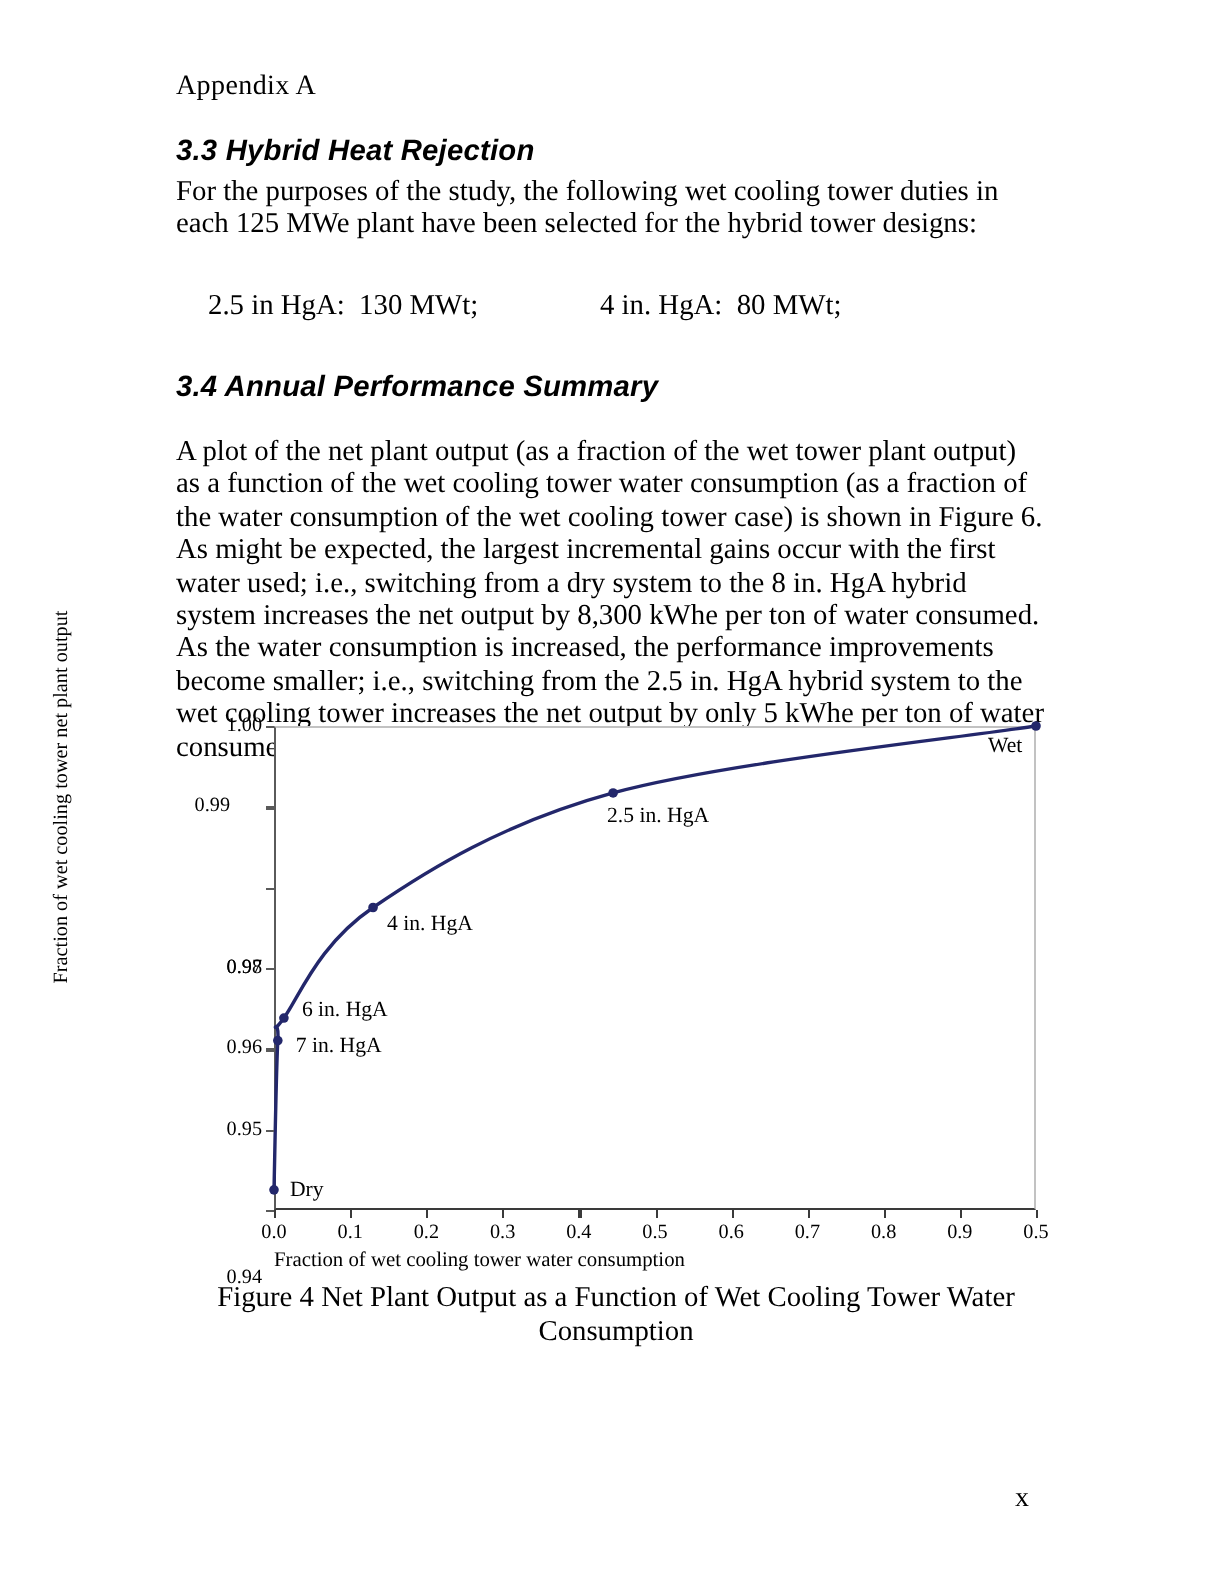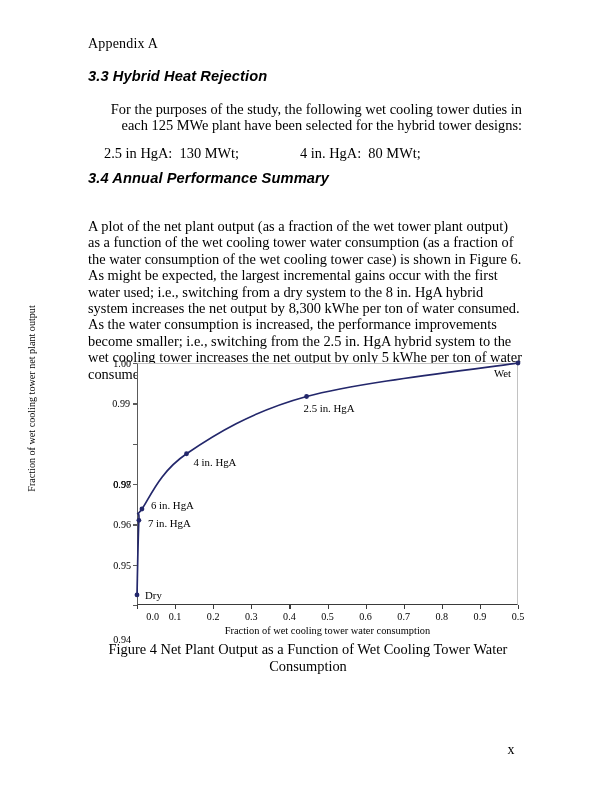--- a/index.html
+++ b/index.html
@@ -19,28 +19,28 @@
     font-size:10.5pt; letter-spacing:.2px;
   }
 
   .sec-head {
     position:absolute; left:88px;
     font-family:"Liberation Sans", sans-serif;
     font-weight:bold; font-style:italic;
     font-size:11pt; letter-spacing:.1px;
   }
   #sec33 { top:68px; }
-  #sec34 { top:170px;font-style:italic; }
+  #sec34 { top:186px;font-style:italic; }
 
   .para {
     position:absolute; left:88px; width:434px;
     font-size:10.8pt; line-height:16.4px;
     text-align:left;
   }
-  #para1 { top:101px;text-align:right; }
+  #para1 { top:88px; }
   #para2 { top:218px; }
 
   .duty-table {
     position:absolute; left:104px; top:145px;
     font-size:10.8pt; line-height:16.4px;
     border-collapse:collapse;
   }
   .duty-table td { padding:0; white-space:pre; vertical-align:top; }
   .dt-c1 { width:150px; }
   .dt-c2 { width:46px; text-align:center; }
@@ -75,21 +75,21 @@
   .xtick {
     position:absolute; top:0; width:44px; margin-left:-22px;
     text-align:center;
     font-family:"Liberation Serif", serif;
     font-size:7.6pt; color:#000;
   }
   .xtickmark { position:absolute; width:1.2px; height:4px; background:#3a3a3a; }
 
   .axis-title-x {
     position:absolute; left:137px; top:625px; width:381px;
-    text-align:center;
+    text-align:left;
     font-family:"Liberation Serif", serif;
     font-size:7.8pt;
   }
   .axis-title-y {
     position:absolute;
     left:-64px; top:393px;
     width:190px;
     text-align:center;
     transform:rotate(-90deg);
     transform-origin:center center;
@@ -161,27 +161,27 @@
         <div class="ytick" style="left: 91px; top: 605px; margin-top: 34px;">0.94</div>
         <div class="ytickmark" style="left: 133px; top: 605px;"></div>
         <div class="ytick" style="left: 91px; top: 564.667px;">0.95</div>
         <div class="ytickmark" style="left: 133px; top: 564.667px;"></div>
         <div class="ytick" style="left: 91px; top: 524.333px;">0.96</div>
         <div class="ytickmark" style="left: 133px; top: 524.333px;"></div>
         <div class="ytick" style="left: 91px; top: 484px;">0.97</div>
         <div class="ytickmark" style="left: 133px; top: 484px;"></div>
         <div class="ytick" style="left: 91px; top: 443.667px; margin-top: 40px;">0.98</div>
         <div class="ytickmark" style="left: 133px; top: 443.667px;"></div>
-        <div class="ytick" style="left: 90px; top: 403.333px;">0.99</div>
+        <div class="ytick" style="left: 75px; top: 403.333px;">0.99</div>
         <div class="ytickmark" style="left: 133px; top: 403.333px;"></div>
         <div class="ytick" style="left: 91px; top: 363px;">1.00</div>
         <div class="ytickmark" style="left: 133px; top: 363px;"></div>
       </div>
     <div id="xtick-layer">
-        <div class="xtick" style="left: 137px; top: 611px; text-align: right;">0.0</div>
+        <div class="xtick" style="left: 137px; top: 611px;">0.0</div>
         <div class="xtickmark" style="left: 137px; top: 605px;"></div>
         <div class="xtick" style="left: 175.1px; top: 611px;">0.1</div>
         <div class="xtickmark" style="left: 175.1px; top: 605px;"></div>
         <div class="xtick" style="left: 213.2px; top: 611px;">0.2</div>
         <div class="xtickmark" style="left: 213.2px; top: 605px;"></div>
         <div class="xtick" style="left: 251.3px; top: 611px;">0.3</div>
         <div class="xtickmark" style="left: 251.3px; top: 605px;"></div>
         <div class="xtick" style="left: 289.4px; top: 611px;">0.4</div>
         <div class="xtickmark" style="left: 289.4px; top: 605px;"></div>
         <div class="xtick" style="left: 327.5px; top: 611px;">0.5</div>

